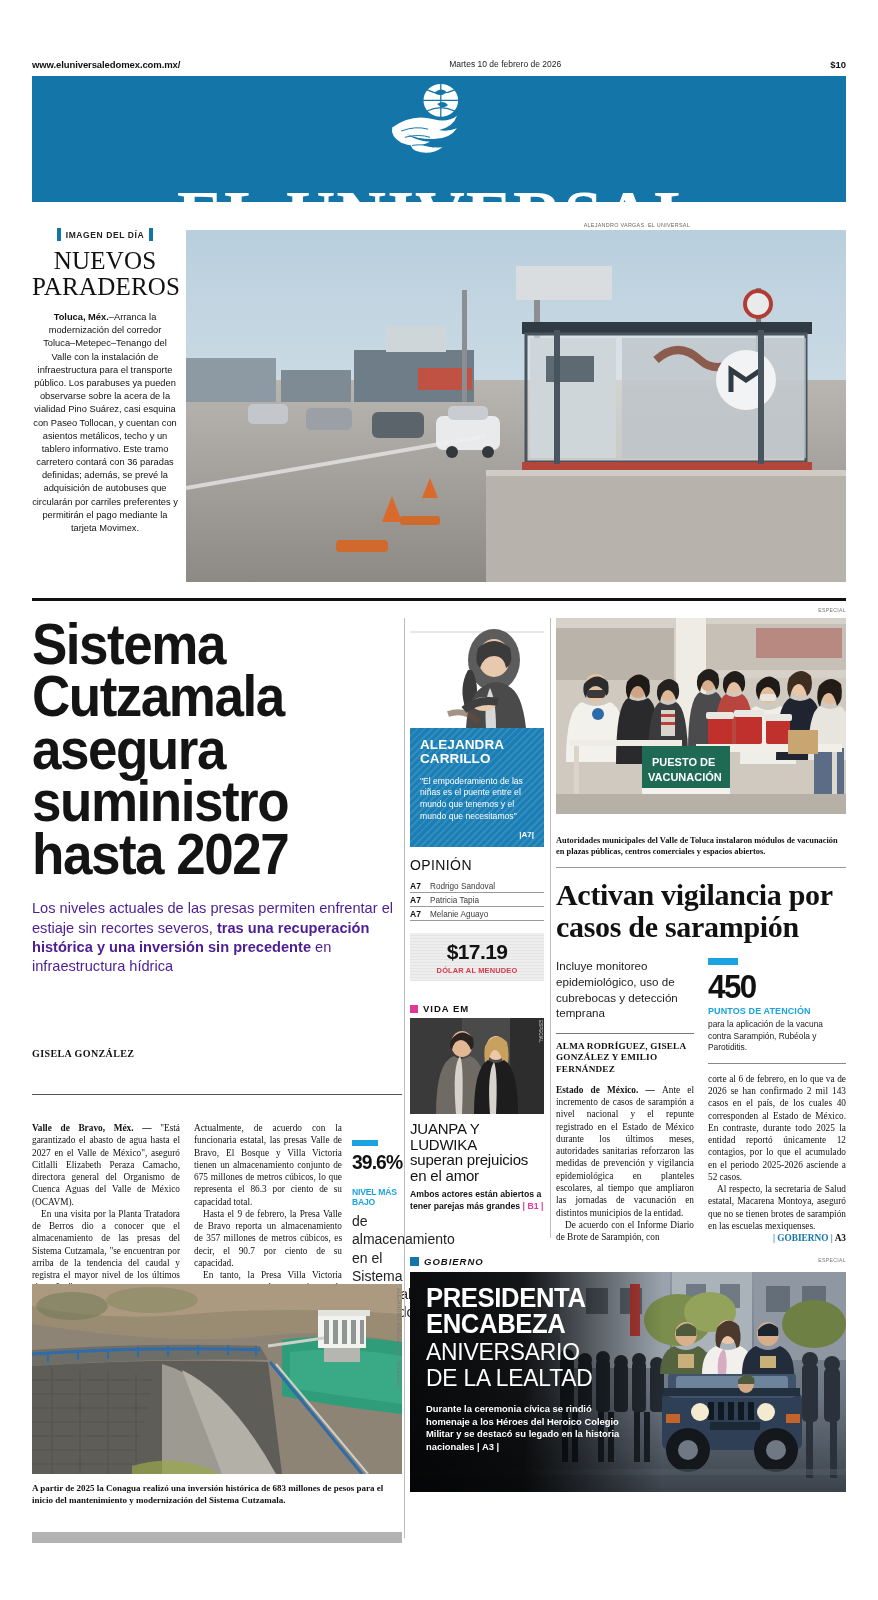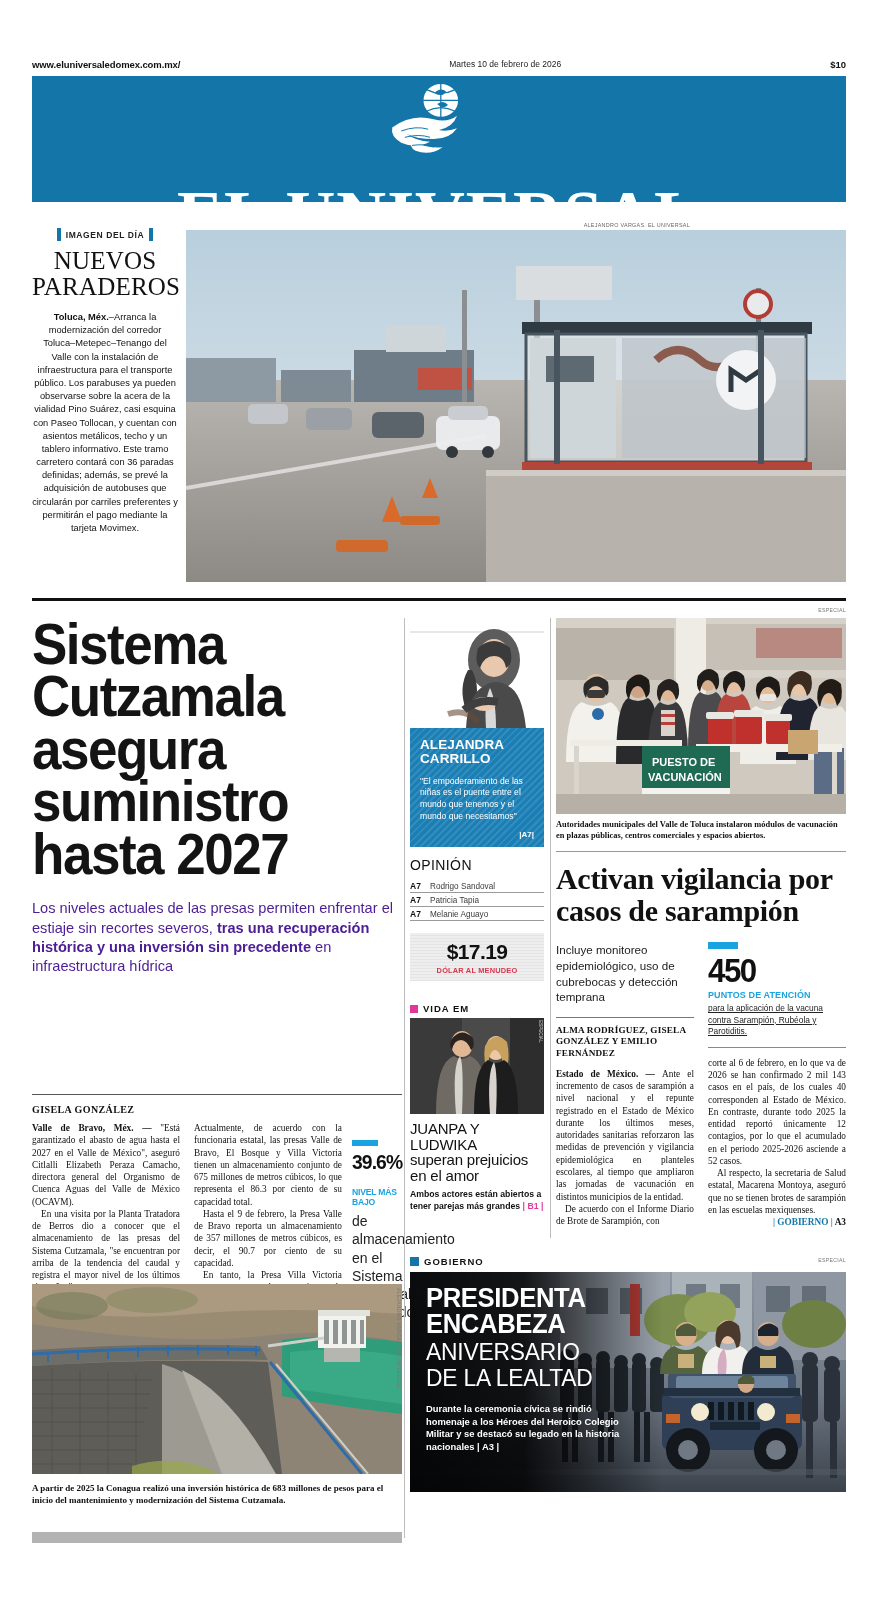--- a/index.html
+++ b/index.html
@@ -102,21 +102,21 @@
     margin-top: 19px;
     font-size: 14.6px;
     line-height: 1.33;
     color: #4c1d95;
   }
   .lead .deck b { font-weight: bold; }
 
   .lead-rule { position: absolute; left: 32px; top: 1094px; width: 370px; height: 1px; background: #555; }
 
   .byline {
-    position: absolute; left: 32px; top: 1104px;
+    position: absolute; left: 32px; top: 1048px;
     font-family: "Liberation Serif", serif;
     font-weight: bold; font-size: 10px; letter-spacing: .4px; color: #111;
   }
 
   .lead-cols {
     position: absolute; left: 32px; top: 1122px; width: 310px;
     display: flex; gap: 14px;
   }
   .lead-cols .col { width: 148px; }
   .serif-body {
@@ -200,40 +200,40 @@
   .vida-credit { position: absolute; right: 1px; top: 2px; font-size: 4.6px; color: #ddd; writing-mode: vertical-rl; }
   .vida-head { font-size: 15px; line-height: 1.04; color: #111; margin-top: 7px; letter-spacing: -.2px; }
   .vida-head .u { text-transform: uppercase; }
   .vida-sub { font-size: 8.7px; font-weight: bold; line-height: 1.3; margin-top: 6px; color: #111; }
   .vida-sub .b1 { color: #e0389a; }
 
   
   .right { position: absolute; left: 556px; top: 618px; width: 290px; }
   .vac-photo { width: 290px; height: 196px; overflow: hidden; background: #b6b3ad; position: relative; }
   .credit-esp { position: absolute; right: 0; top: -11px; font-size: 5.2px; color: #777; letter-spacing: .3px; }
-  .vac-caption { font-family: "Liberation Serif", serif; font-size: 8.4px; line-height: 1.3; font-weight: bold; margin-top: 6px; color: #111; }
+  .vac-caption { font-family: "Liberation Serif", serif; font-size: 8.4px; line-height: 1.3; font-weight: bold; margin-top: 22px; color: #111; }
   .vac-rule { width: 290px; height: 1px; background: #999; margin-top: 9px; }
   .right h2 {
     font-family: "Liberation Serif", serif;
     font-size: 30px; line-height: 1.06; font-weight: bold; color: #111;
     margin-top: 11px; letter-spacing: -.3px;
   }
   .right-cols { display: flex; gap: 14px; margin-top: 16px; }
   .rc { width: 138px; }
   .r-deck { font-size: 11.6px; line-height: 1.34; color: #1c1c1c; }
   .r-rule { width: 138px; height: 1px; background: #777; margin: 12px 0 7px; }
   .r-byline { font-family: "Liberation Serif", serif; font-weight: bold; font-size: 9.2px; line-height: 1.28; letter-spacing: .2px; color: #111; }
   .stat2 .bar { width: 30px; height: 7px; background: #1aa3e0; }
   .stat2 .num { font-size: 34px; font-weight: bold; letter-spacing: -1.6px; color: #111; line-height: 1; margin-top: 4px; transform: scaleX(.92); transform-origin: left; }
   .stat2 .lbl { font-size: 9px; font-weight: bold; color: #1aa3e0; letter-spacing: .1px; margin-top: 3px; }
-  .stat2 .desc { font-size: 8.4px; color: #222; line-height: 1.32; margin-top: 3px; text-decoration: underline; }
+  .stat2 .desc { font-size: 8.4px; color: #222; line-height: 1.32; margin-top: 3px; }
   .stat2 .end-rule { width: 138px; height: 1px; background: #888; margin: 10px 0 9px; }
 
   
-  .gob-kicker { position: absolute; left: 410px; top: 1256px; display: flex; align-items: center; gap: 5px; }
+  .gob-kicker { position: absolute; left: 410px; top: 1256px; display: flex; align-items: center; gap: 5px; font-style: italic; }
   .sq-blue { width: 9px; height: 9px; background: #1476a8; }
   .gob-kicker span { font-size: 9.5px; font-weight: bold; letter-spacing: 1px; color: #111; }
   .gob-credit { position: absolute; right: 32px; top: 1257px; font-size: 5.2px; color: #777; letter-spacing: .3px; }
 
   .banner {
     position: absolute; left: 410px; top: 1272px; width: 436px; height: 220px;
     overflow: hidden; background: #111;
   }
   .banner .bg { position: absolute; inset: 0; }
   .banner .shade {

